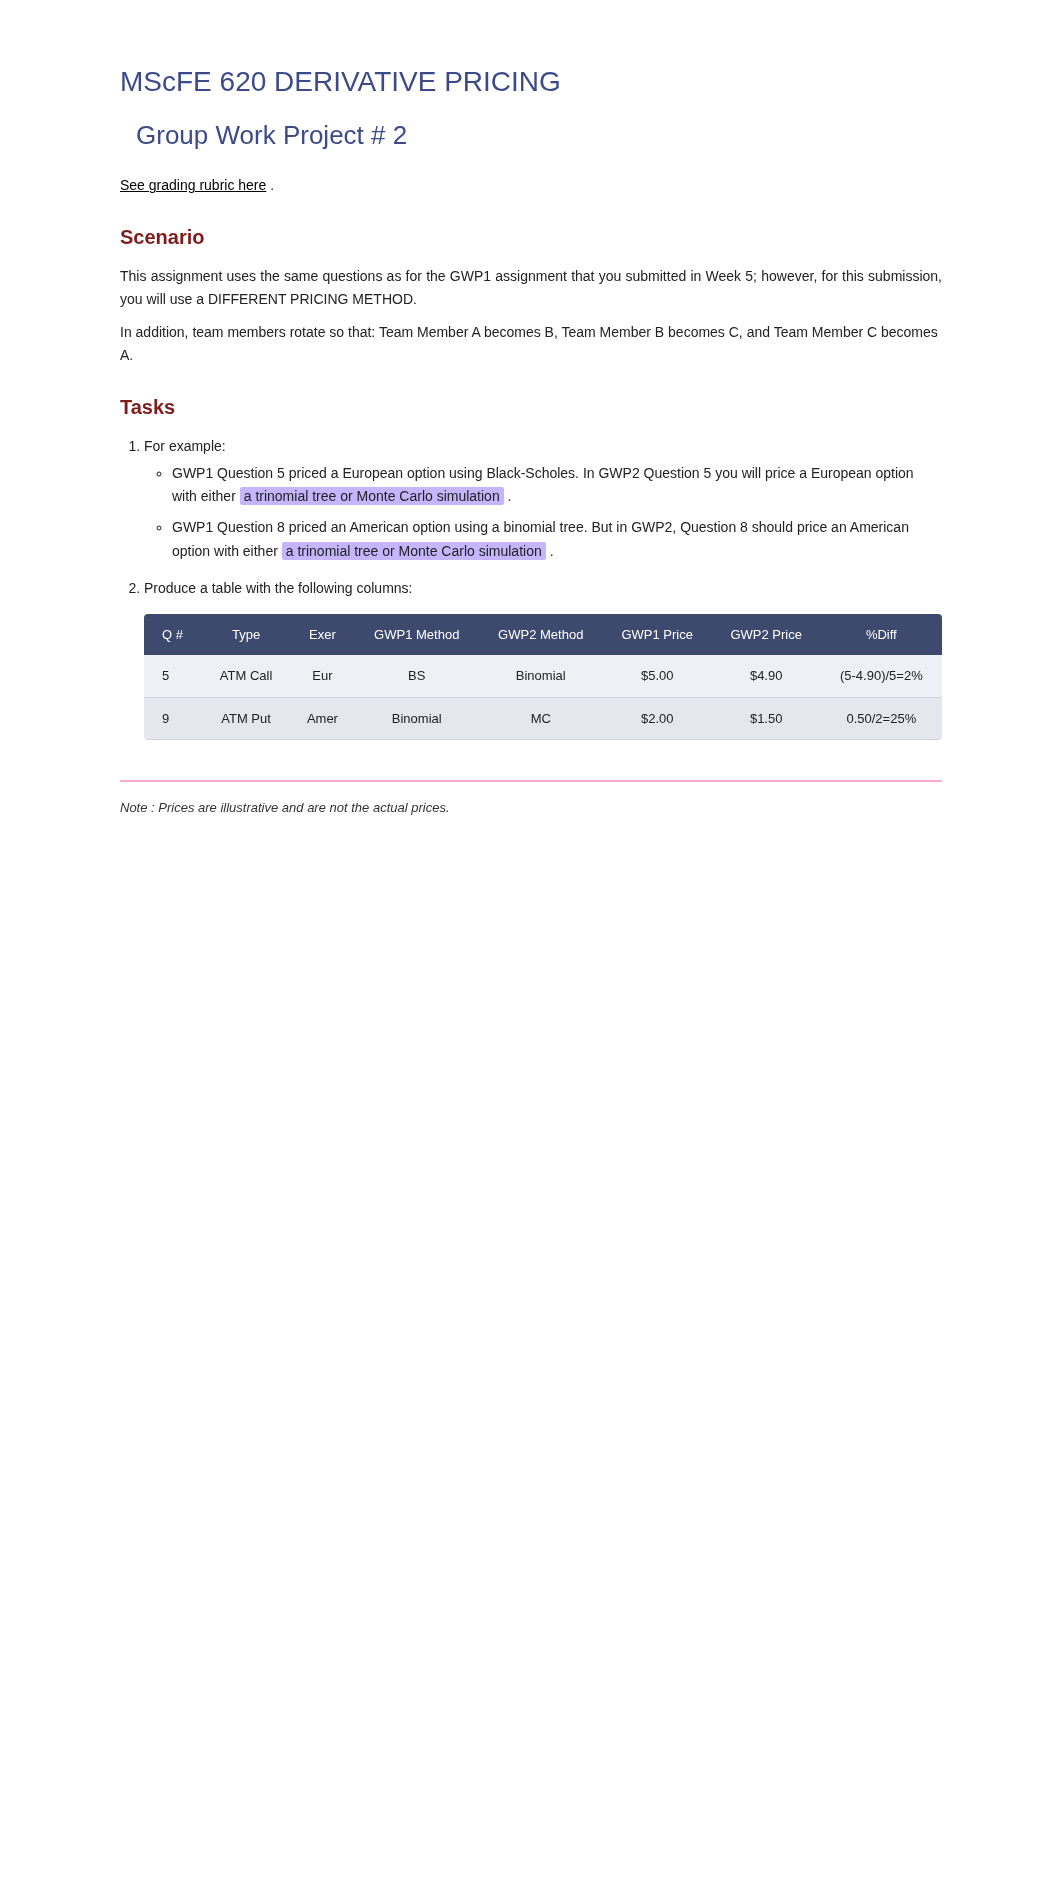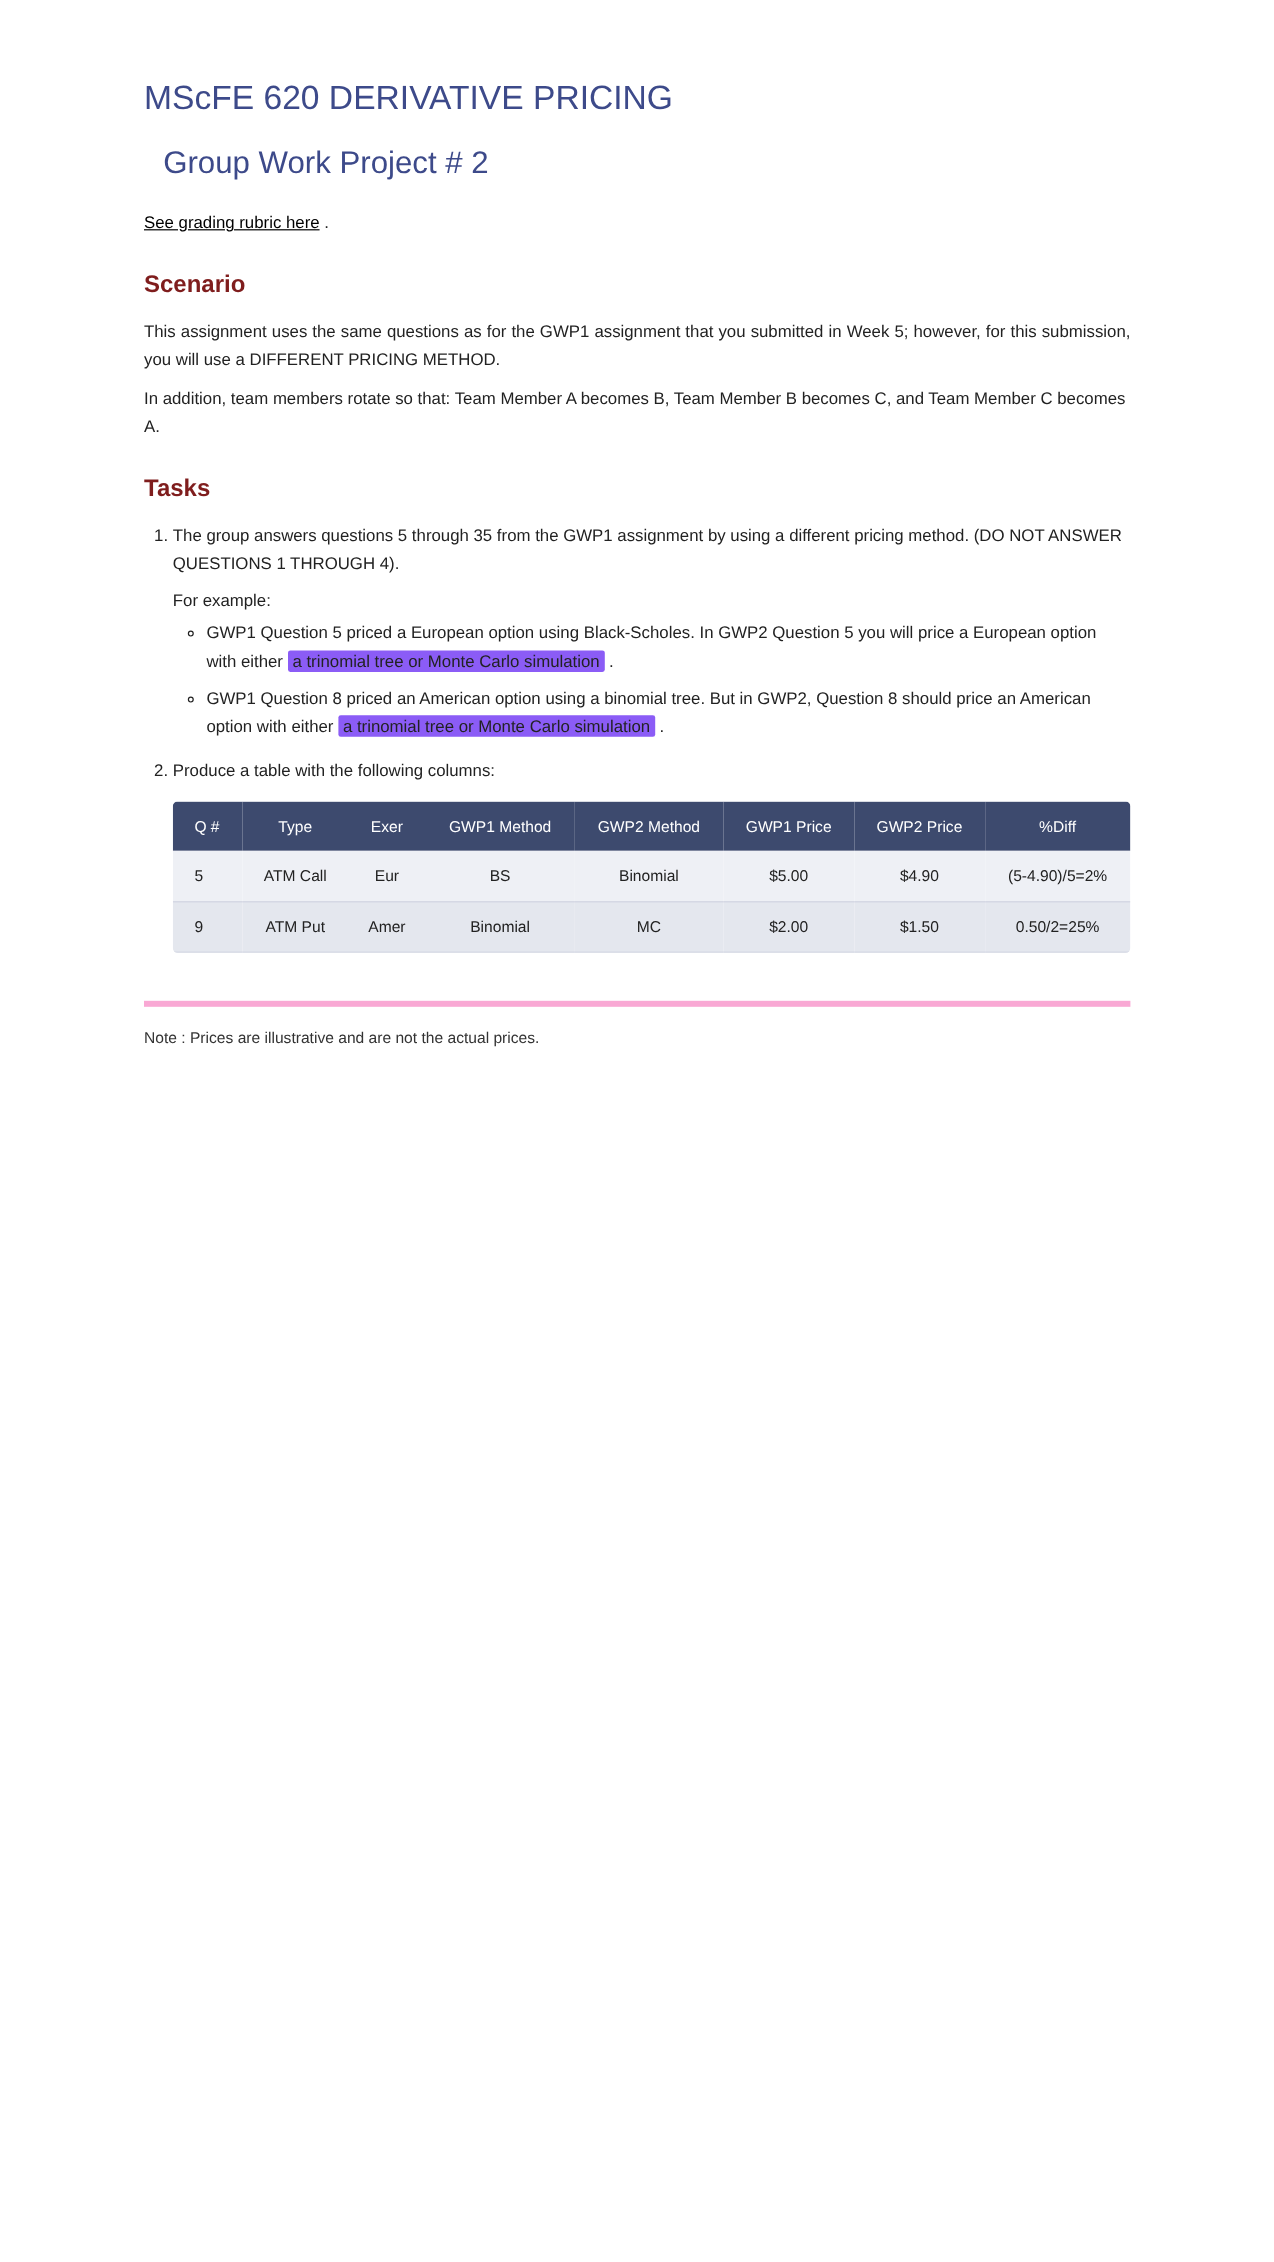--- a/index.html
+++ b/index.html
@@ -101,21 +101,21 @@
 
     ul.example-list > li {
       font-size: 14px;
       font-family: Arial, sans-serif;
       margin-bottom: 8px;
       line-height: 1.65;
     }
 
     .highlight-box {
       display: inline;
-      background-color: #8b5cf6;
+      background-color: #c4b5fd;
       padding: 1px 4px;
       border-radius: 2px;
     }
 
     .table-container {
       margin-top: 14px;
       border-radius: 4px;
       overflow: hidden;
     }
 
@@ -157,24 +157,25 @@
     }
 
     table.data-table tbody td:first-child {
       text-align: left;
       padding-left: 18px;
     }
 
     .note-section {
       margin-top: 40px;
       padding-top: 16px;
-      border-top: 5px solid #f9a8d4;
+      border-top: 2px solid #f9a8d4;
       font-size: 13px;
       font-family: Arial, sans-serif;
       color: #333;
+      font-style: italic;
     }
   </style>
 </head>
 <body>
 
 <h1 class="main-title">MScFE 620 DERIVATIVE PRICING</h1>
 
 <h2 class="sub-title">Group Work Project # 2</h2>
 
 <div class="grading-line">
@@ -184,21 +185,20 @@
 
 <h3 class="section-heading">Scenario</h3>
 
 <p class="body-text">This assignment uses the same questions as for the GWP1 assignment that you submitted in Week 5; however, for this submission, you will use a DIFFERENT PRICING METHOD.</p>
 <p class="body-text-plain">In addition, team members rotate so that: Team Member A becomes B, Team Member B becomes C, and Team Member C becomes A.</p>
 
 <h3 class="section-heading">Tasks</h3>
 
 <ol class="tasks-list">
   <li>
-    <span>The group answers questions 5 through 35 from the GWP1 assignment by using a different pricing method. (DO NOT ANSWER QUESTIONS 1 THROUGH 4).</span>
     <div class="for-example">For example:</div>
     <ul class="example-list">
       <li>
         <span>GWP1 Question 5 priced a European option using Black-Scholes. In GWP2 Question 5 you will price a European option with either</span>
         <span class="highlight-box">a trinomial tree or Monte Carlo simulation</span>
         <span>.</span>
       </li>
       <li>
         <span>GWP1 Question 8 priced an American option using a binomial tree. But in GWP2, Question 8 should price an American option with either</span>
         <span class="highlight-box">a trinomial tree or Monte Carlo simulation</span>

